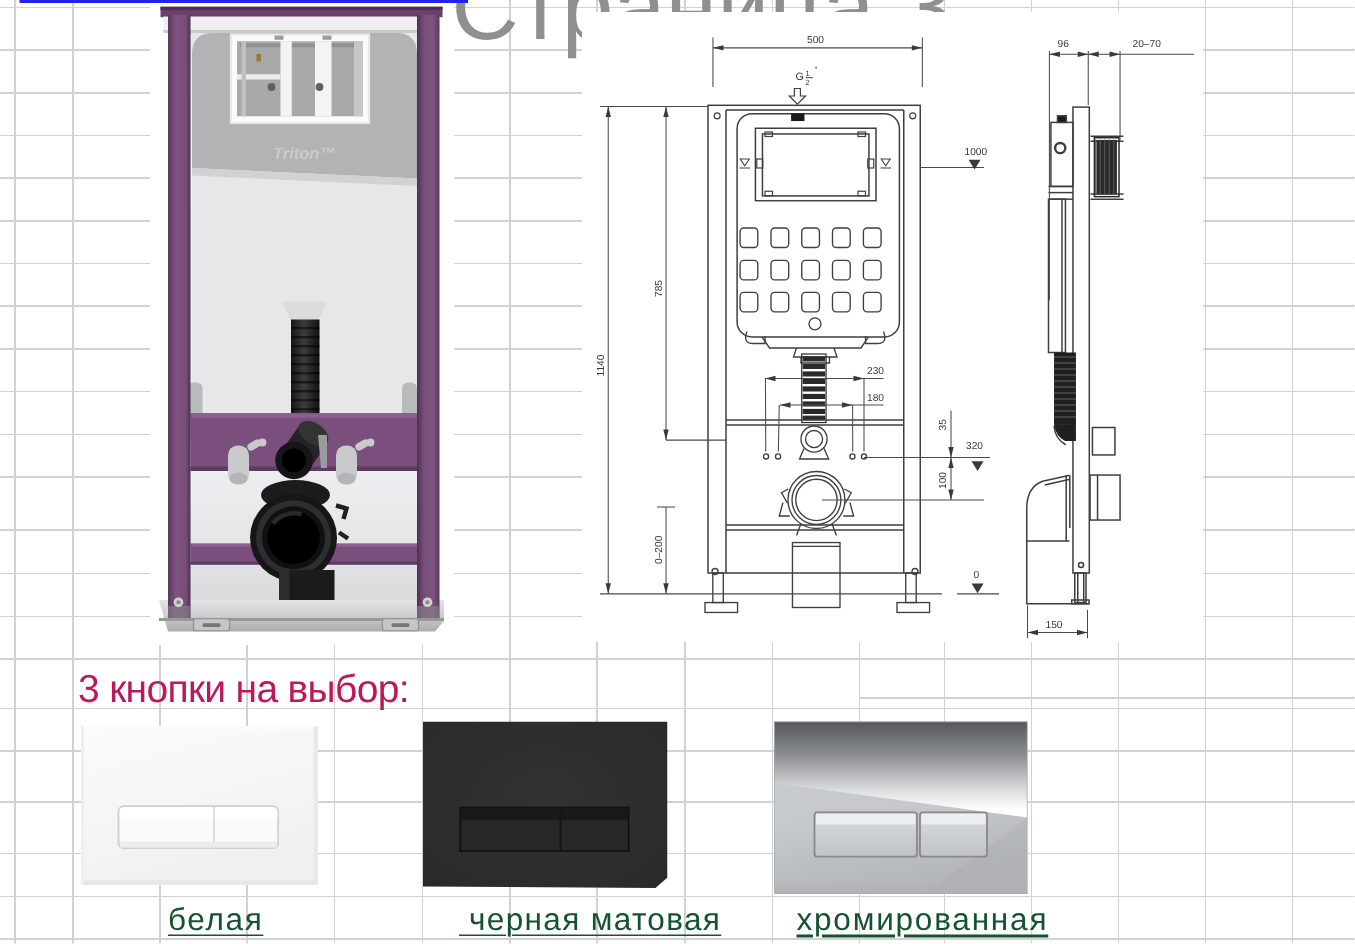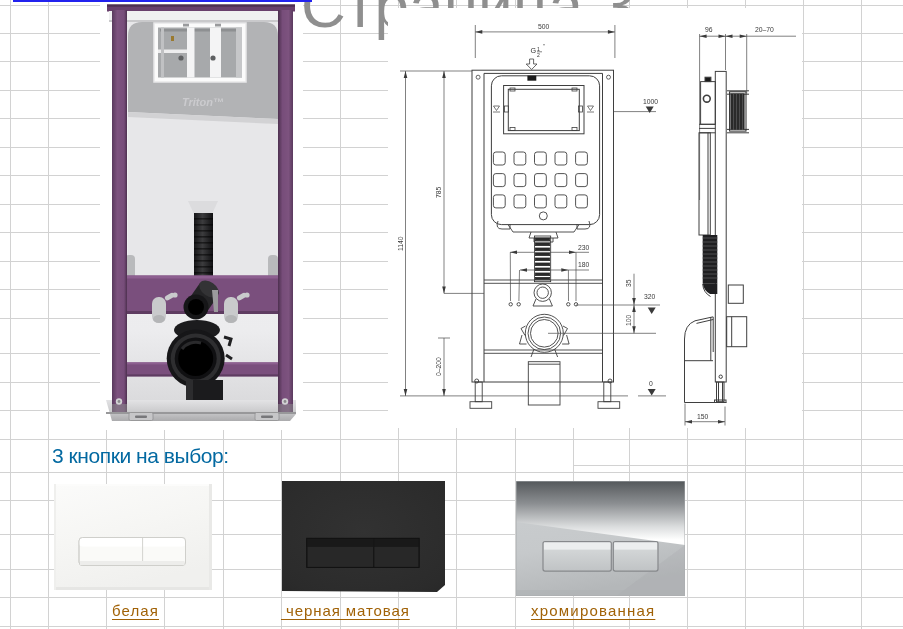--- a/index.html
+++ b/index.html
@@ -1,18 +1,18 @@
 <!DOCTYPE html>
 <html><head><meta charset="utf-8"><style>
 html,body{margin:0;padding:0;width:903px;height:629px;overflow:hidden;background:#fff;
 font-family:"Liberation Sans",sans-serif;}
 .abs{position:absolute;}
 #heading{position:absolute;left:301px;top:-30px;font-size:62px;color:#8f8f8f;white-space:pre;letter-spacing:0.15px;z-index:1;}
-#caption{position:absolute;left:52px;top:444px;font-size:21px;color:#0369a1;z-index:2;letter-spacing:-0.45px;}
-.lnk{position:absolute;font-size:15px;color:#a16207;text-decoration:underline;text-underline-offset:3px;text-decoration-thickness:1.4px;z-index:2;white-space:pre;letter-spacing:0.7px;}
+#caption{position:absolute;left:52px;top:444px;font-size:26px;color:#be185d;z-index:2;letter-spacing:-0.45px;}
+.lnk{position:absolute;font-size:21px;color:#14532d;text-decoration:underline;text-underline-offset:3px;text-decoration-thickness:1.4px;z-index:2;white-space:pre;letter-spacing:0.7px;}
 #topline{position:absolute;left:13px;top:0;width:299px;height:2px;background:#2222ee;z-index:9;}
 </style></head>
 <body>
 <svg class="abs" style="left:0;top:0;z-index:0" width="903" height="629" shape-rendering="crispEdges">
 <g stroke="#d2d2d2" stroke-width="1">
 <line x1="10" y1="0" x2="10" y2="629"></line>
       <line x1="48.5" y1="0" x2="48.5" y2="629"></line>
 <line x1="106.5" y1="0" x2="106.5" y2="629"></line>
       <line x1="164.5" y1="0" x2="164.5" y2="629"></line>
 <line x1="223" y1="0" x2="223" y2="629"></line>
@@ -432,15 +432,15 @@
 <path d="M0 0 L169 0 L169 64 L0 41 Z" fill="url(#cpTop)"></path>
 <path d="M100 115 L169 115 L169 64 Z" fill="#9fa2a5" opacity="0.2"></path>
 <rect x="0" y="109" width="169" height="6" fill="#aeb1b3" opacity="0.5"></rect>
 <rect x="27" y="60.6" width="68.3" height="29.5" rx="2" fill="url(#cBtn)" stroke="#87898c" stroke-width="1.2"></rect>
 <rect x="97.3" y="60.6" width="44.7" height="29.5" rx="2" fill="url(#cBtn)" stroke="#87898c" stroke-width="1.2"></rect>
 <rect x="28" y="61.6" width="66.3" height="7" fill="#eceeef"></rect>
 <rect x="98.3" y="61.6" width="42.7" height="7" fill="#eceeef"></rect>
 <rect x="0" y="0" width="169" height="115" fill="none" stroke="#aaadaf" stroke-width="1"></rect>
 </svg>
 <div class="lnk" id="l1" style="left:112px;top:602px;letter-spacing:1.1px;">белая</div>
-<div class="lnk" id="l2" style="left:281px;top:602px;letter-spacing:0.9px;"> черная матовая</div>
+<div class="lnk" id="l2" style="left:306px;top:602px;letter-spacing:0.9px;"> черная матовая</div>
 <div class="lnk" id="l3" style="left:531px;top:602px;letter-spacing:1.2px;text-decoration:underline;">хромированная</div>
 <div id="topline"></div>
 
 </body></html>

